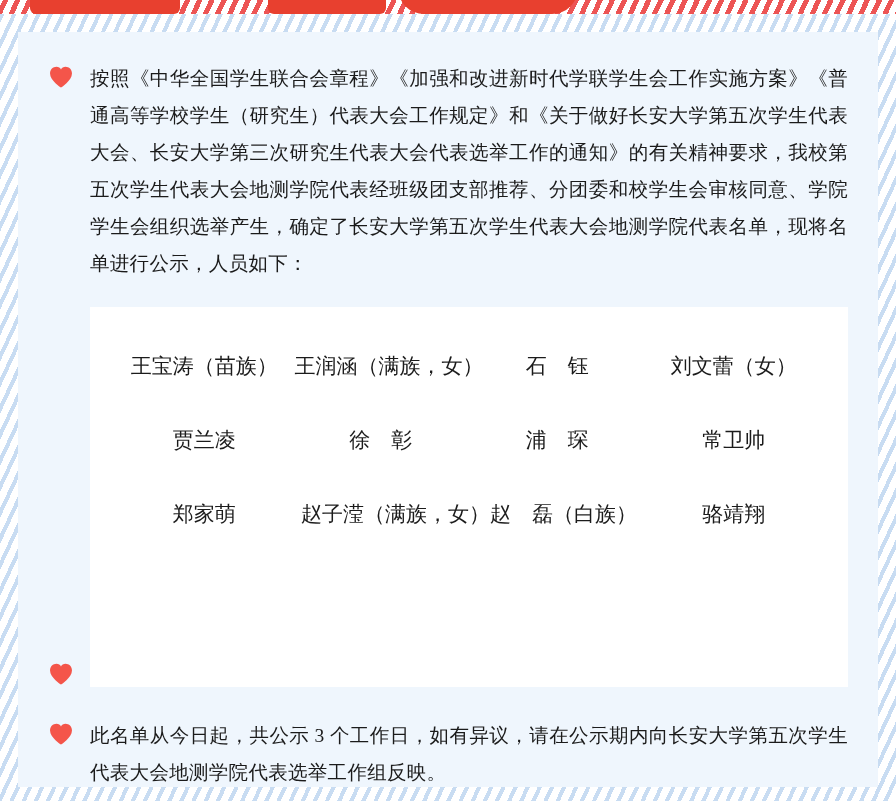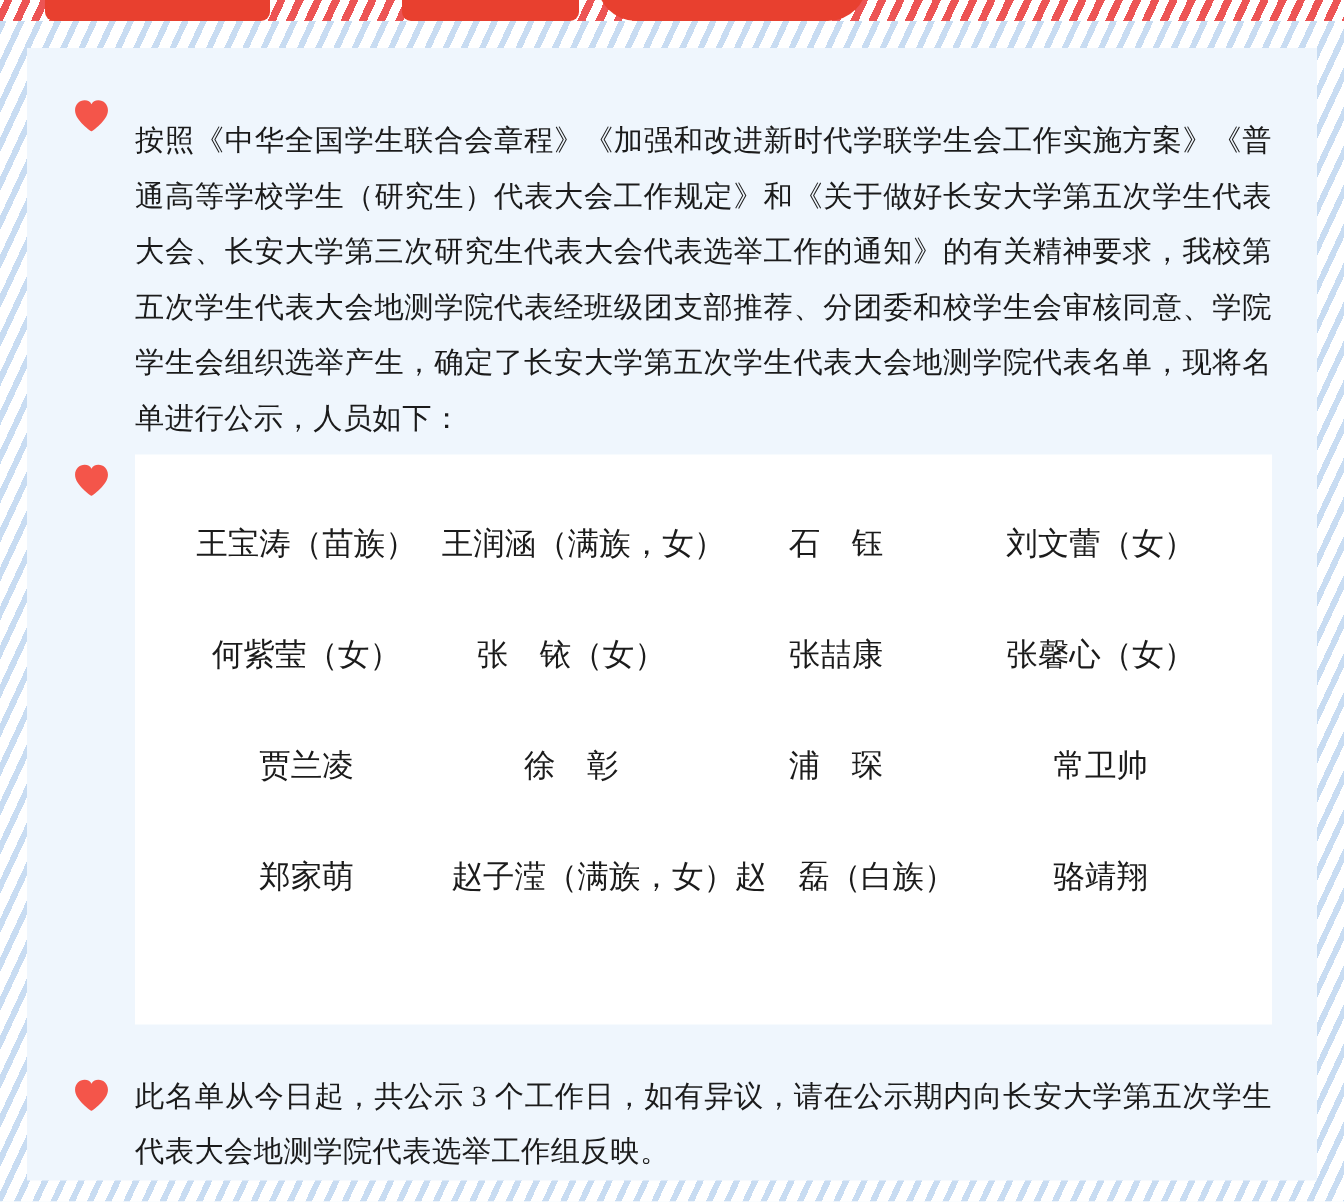--- a/index.html
+++ b/index.html
@@ -105,28 +105,27 @@
   .heart svg { display: block; }
 
   .para-text {
     flex: 1 1 auto;
     font-size: 19.5px;
     line-height: 37px;
     color: #1b1b1b;
     text-align: justify;
     letter-spacing: 0.3px;
     font-family: "Liberation Serif", "DejaVu Serif", serif;
-    margin-top: 16px;
   }
 
   .names-row {
     display: flex;
-    align-items: flex-start;
+    align-items: flex-end;
     gap: 16px;
-    margin-top: 5px;
+    margin-top: 25px;
   }
 
   .names-card {
     flex: 1 1 auto;
     background: #ffffff;
     padding: 22px 26px 26px 26px;
     box-sizing: border-box;
     min-height: 380px;
   }
 
@@ -197,26 +196,20 @@
       <div class="names-card">
         <table class="names-table">
           <tbody>
               <tr>
             <td>王宝涛（苗族）</td>
             <td>王润涵（满族，女）</td>
             <td>石　钰</td>
             <td>刘文蕾（女）</td>
           </tr>
           <tr>
-            <td>何紫莹（女）</td>
-            <td>张　铱（女）</td>
-            <td>张喆康</td>
-            <td>张馨心（女）</td>
-          </tr>
-          <tr>
             <td>贾兰凌</td>
             <td>徐　彰</td>
             <td>浦　琛</td>
             <td>常卫帅</td>
           </tr>
           <tr>
             <td>郑家萌</td>
             <td colspan="2">赵子滢（满族，女）赵　磊（白族）</td>
             <td>骆靖翔</td>
           </tr>

